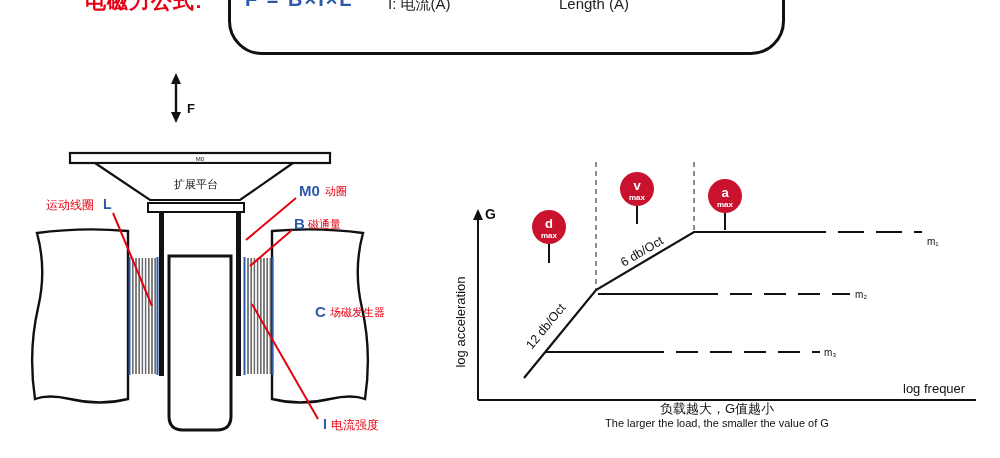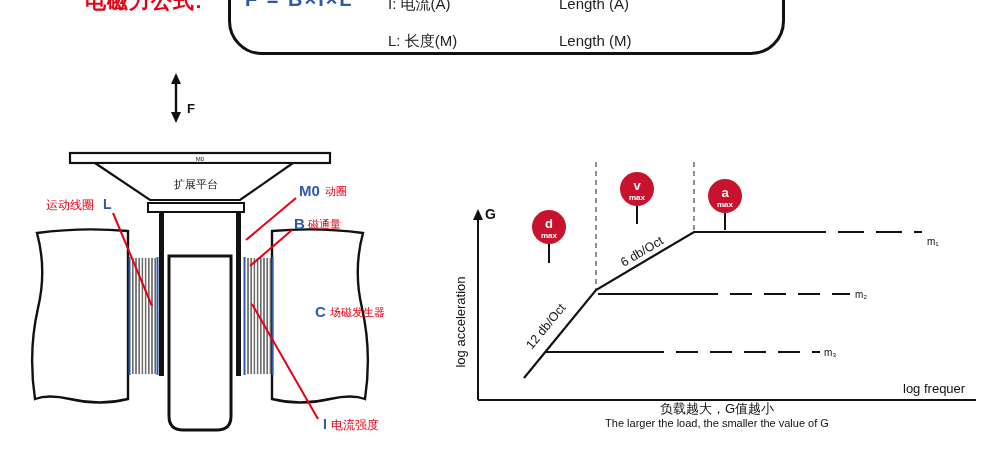--- a/index.html
+++ b/index.html
@@ -43,24 +43,20 @@
 
 <div class="page">
 
   <div class="formula-heading">电磁力公式:</div>
 
   <div class="formula-box">
     <div class="formula-text">F = B×I×L</div>
     <div class="fb-row row1">
       <span class="fb-cn">I: 电流(A)</span>
       <span class="fb-en">Length (A)</span>
-    </div>
-    <div class="fb-row row2">
-      <span class="fb-cn">L: 长度(M)</span>
-      <span class="fb-en">Length (M)</span>
     </div>
   </div>
 
   <svg class="layer" width="1000" height="458" viewBox="0 0 1000 458">
     <defs>
       <pattern id="coil" width="3.2" height="6" patternUnits="userSpaceOnUse">
         <rect width="3.2" height="6" fill="#fff"></rect>
         <line x1="1.6" y1="0" x2="1.6" y2="6" stroke="#111" stroke-width="1"></line>
       </pattern>
     </defs>

